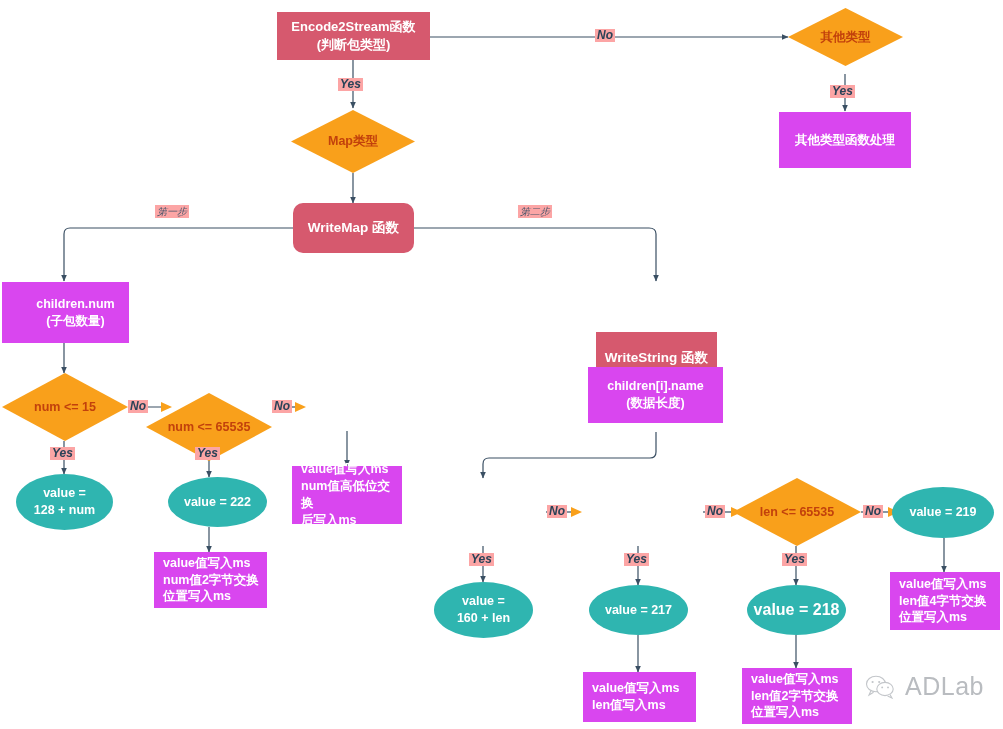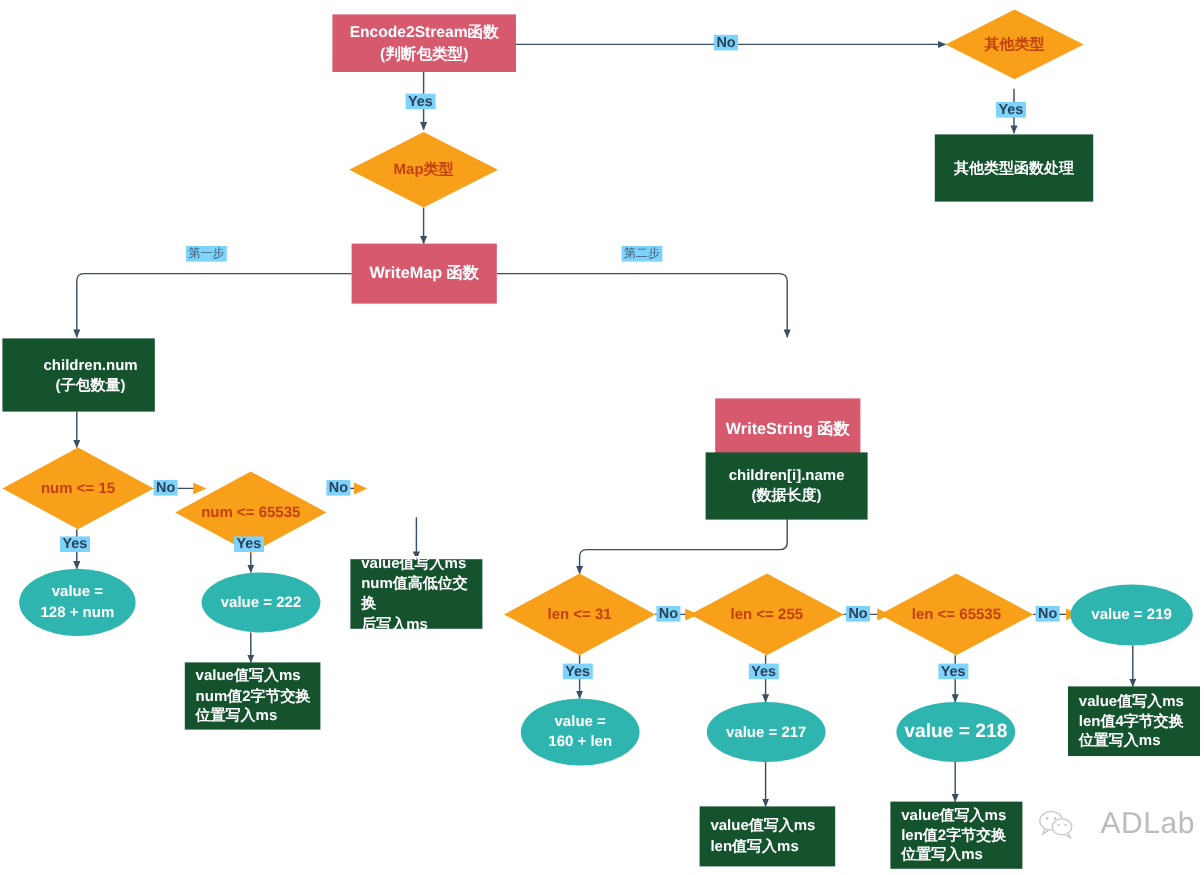--- a/index.html
+++ b/index.html
@@ -32,21 +32,21 @@
     text-align: center;
     color: #ffffff;
     font-weight: bold;
     line-height: 1.35;
     white-space: pre-line;
   }
   .node.rect-pink {
     background: #d6596e;
   }
   .node.rect-slate {
-    background: #14532d;
+    background: #d946ef;
   }
   .node.rect-slate.left-align {
     justify-content: flex-start;
     text-align: left;
     padding-left: 9px;
   }
   .node.ellipse-teal {
     background: #2fb5b0;
     border-radius: 50%;
   }
@@ -69,35 +69,36 @@
     font-weight: bold;
     font-size: 12.5px;
     text-align: center;
     white-space: pre-line;
   }
   .edge-label {
     position: absolute;
     color: #2b4257;
     font-weight: bold;
     font-size: 12px;
-    background: #7dd3fc;
+    background: #fca5a5;
     padding: 0 2px;
     line-height: 13px;
     white-space: nowrap;
+    font-style: italic;
   }
   .edge-label.plain {
     color: #44546a;
     font-weight: normal;
     font-size: 10px;
   }
   .watermark {
     position: absolute;
     display: flex;
     align-items: center;
-    gap: 22px;
+    gap: 10px;
     color: #b9bcc0;
     font-size: 25px;
     font-family: "Liberation Sans", "DejaVu Sans", sans-serif;
     letter-spacing: 0.5px;
   }
   .watermark svg { display: block; }
 </style>
 </head>
 <body>
 
@@ -179,21 +180,21 @@
 
   <div class="node rect-slate" style="left:779px; top:112px; width:132px; height:56px; font-size:12.5px;">其他类型函数处理</div>
 
   <div class="diamond-wrap" style="left:291px; top:110px; width:124px; height:63px;">
     <svg class="diamond-shape" viewBox="0 0 124 63" preserveAspectRatio="none">
       <polygon points="62,0 124,31.5 62,63 0,31.5" fill="#f9a01b"></polygon>
     </svg>
     <div class="diamond-label">Map类型</div>
   </div>
 
-  <div class="node rect-pink" style="left:293px; top:203px; width:121px; height:50px; font-size:13.5px;">WriteMap 函数</div>
+  <div class="node rect-pink" style="left:293px; top:203px; width:121px; height:50px; font-size:13.5px;border-radius:10px;">WriteMap 函数</div>
 
   <div class="node rect-slate" style="left:2px; top:282px; width:127px; height:61px; font-size:12.5px;padding-left:20px;">children.num
 (子包数量)</div>
 
   <div class="diamond-wrap" style="left:2px; top:373px; width:126px; height:68px;">
     <svg class="diamond-shape" viewBox="0 0 126 68" preserveAspectRatio="none">
       <polygon points="63,0 126,34 63,68 0,34" fill="#f9a01b"></polygon>
     </svg>
     <div class="diamond-label">num &lt;= 15</div>
   </div>
@@ -214,36 +215,24 @@
   <div class="node rect-slate left-align" style="left:154px; top:552px; width:113px; height:56px; font-size:12.5px;">value值写入ms
 num值2字节交换
 位置写入ms</div>
 
   <div class="node rect-slate left-align" style="left:292px; top:466px; width:110px; height:58px; font-size:12.5px;">value值写入ms
 num值高低位交换
 后写入ms</div>
 
   <div class="node rect-pink" style="left:596px; top:284px; width:121px; height:53px; font-size:13.5px;margin-top:48px;">WriteString 函数</div>
 
-  <div class="node rect-slate" style="left:588px; top:377px; width:135px; height:56px; font-size:12.5px;">children[i].name
+  <div class="node rect-slate" style="left:588px; top:367px; width:135px; height:56px; font-size:12.5px;">children[i].name
 (数据长度)</div>
 
-  <div class="diamond-wrap" style="left:420px; top:478px; width:126px; height:68px;">
-    <svg class="diamond-shape" viewBox="0 0 126 68" preserveAspectRatio="none">
-      <polygon points="63,0 126,34 63,68 0,34" fill="#f9a01b"></polygon>
-    </svg>
-    <div class="diamond-label">len &lt;= 31</div>
-  </div>
-
-  <div class="diamond-wrap" style="left:575px; top:478px; width:128px; height:68px;">
-    <svg class="diamond-shape" viewBox="0 0 128 68" preserveAspectRatio="none">
-      <polygon points="64,0 128,34 64,68 0,34" fill="#f9a01b"></polygon>
-    </svg>
-    <div class="diamond-label">len &lt;= 255</div>
-  </div>
+
 
   <div class="diamond-wrap" style="left:733px; top:478px; width:128px; height:68px;">
     <svg class="diamond-shape" viewBox="0 0 128 68" preserveAspectRatio="none">
       <polygon points="64,0 128,34 64,68 0,34" fill="#f9a01b"></polygon>
     </svg>
     <div class="diamond-label">len &lt;= 65535</div>
   </div>
 
   <div class="node ellipse-teal" style="left:892px; top:487px; width:102px; height:51px; font-size:12.5px;">value = 219</div>
 

